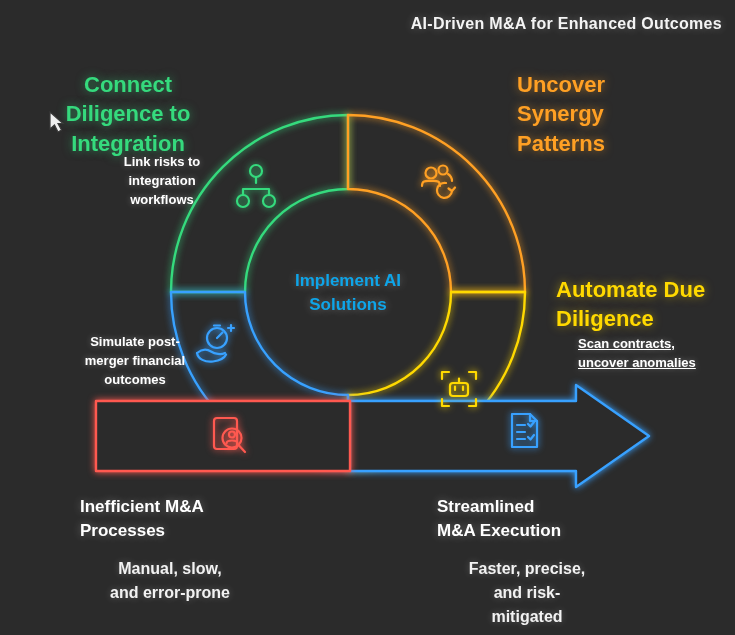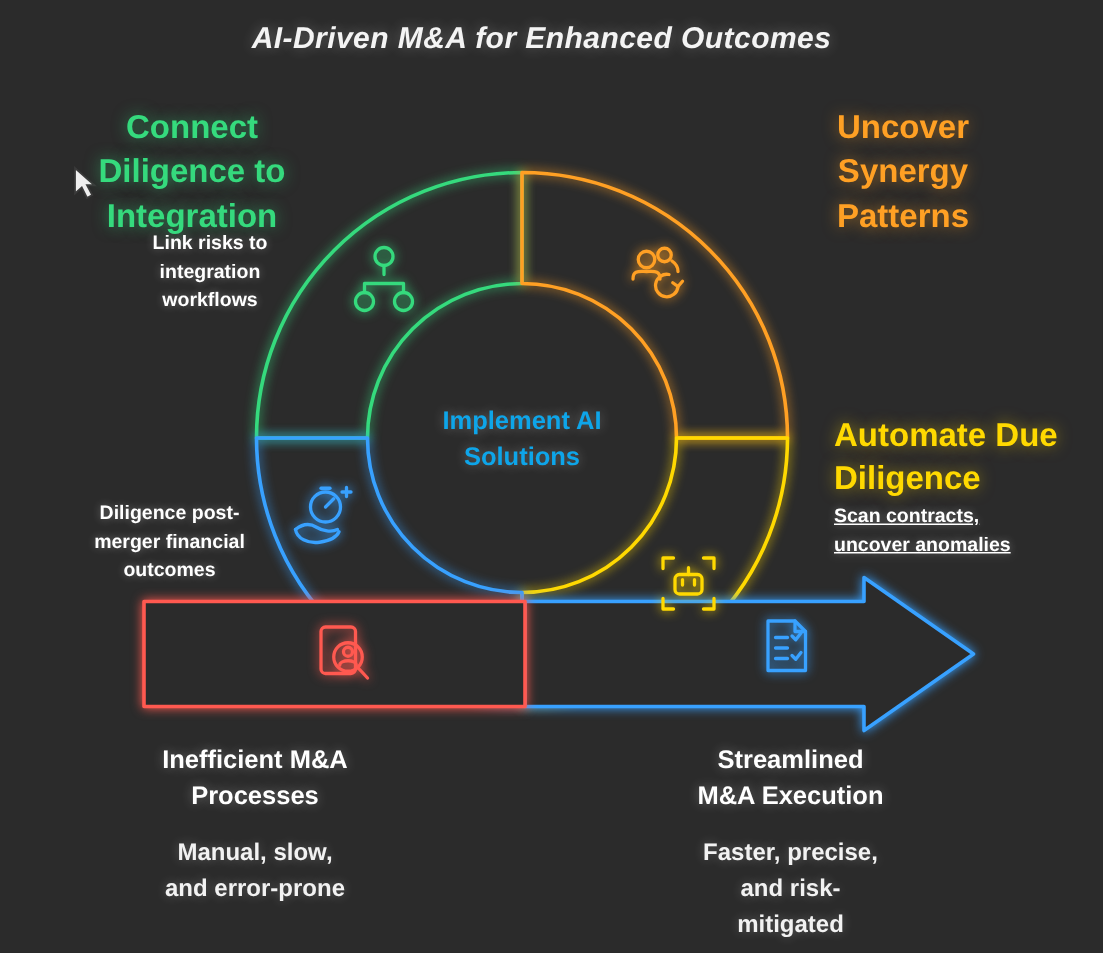--- a/index.html
+++ b/index.html
@@ -2,38 +2,38 @@
 <html><head>
 <meta charset="utf-8">
 <style>
   * { margin:0; padding:0; box-sizing:border-box; }
   html,body { background:#2a2a2a; }
   body { font-family:"Liberation Sans", sans-serif; }
   .stage { position:relative; width:735px; height:635px; background:#2b2b2b; overflow:hidden; }
   svg.art { position:absolute; left:0; top:0; }
 
   .abs { position:absolute; white-space:pre-line; }
-  .page-title { left:0; top:15px; width:722px; text-align:center; font-size:20px; font-weight:bold;
-    color:#f4f4f4; letter-spacing:.3px; text-shadow:0 0 9px rgba(255,255,255,.28);font-style:italic; }
+  .page-title { left:0; top:15px; width:722px; text-align:right; font-size:16px; font-weight:bold;
+    color:#f4f4f4; letter-spacing:.3px; text-shadow:0 0 9px rgba(255,255,255,.28); }
 
   .sec-title { font-size:22px; font-weight:bold; line-height:1.33; }
   .sec-desc  { font-size:13px; font-weight:bold; line-height:1.46; color:#ffffff;
-    text-shadow:0 0 6px rgba(255,255,255,.32); }
+    text-shadow:0 0 6px rgba(255,255,255,.32);margin-left:22px; }
   .tc { text-align:center; } .tl { text-align:left; }
 
   .c-green  { color:#35da7d; } .t-green  { text-shadow:0 0 10px rgba(53,218,125,.55); }
   .c-orange { color:#ffa024; } .t-orange { text-shadow:0 0 10px rgba(255,160,36,.55); }
   .c-blue   { color:#38a1ff; } .t-blue   { text-shadow:0 0 10px rgba(56,161,255,.55); }
   .c-yellow { color:#ffd900; } .t-yellow { text-shadow:0 0 10px rgba(255,217,0,.5); }
   .c-red    { color:#ff5950; }
 
   .center-label { left:258px; top:269px; width:180px; text-align:center; font-size:17px;
     font-weight:bold; color:#0ea5e9; line-height:1.4; text-shadow:0 0 8px rgba(255,255,255,.3); }
 
-  .big-label { font-size:17px; font-weight:bold; color:#ffffff; text-align:center; line-height:1.42;
+  .big-label { font-size:17px; font-weight:bold; color:#ffffff; line-height:1.42;
     text-shadow:0 0 8px rgba(255,255,255,.3); }
   .big-desc  { font-size:16px; font-weight:bold; color:#f2f2f2; text-align:center; line-height:1.5;
     text-shadow:0 0 7px rgba(255,255,255,.25); }
 
   .seg, .icon { fill:none; stroke:currentColor; stroke-width:2.4; stroke-linecap:round; stroke-linejoin:round; }
   .band { fill:#2b2b2b; stroke:currentColor; stroke-width:2.4; stroke-linejoin:round; }
   .icon { stroke-width:2.2; }
   .glow { filter:drop-shadow(0 0 3.5px currentColor); }
 </style>
 </head>
@@ -111,25 +111,25 @@
 
   <div class="abs page-title">AI-Driven M&amp;A for Enhanced Outcomes</div>
 
   <div class="abs sec-title tc c-green t-green" style="left:48px; top:70px; width:160px;">Connect
 Diligence to
 Integration</div>
   <div class="abs sec-desc tc" style="left:60px; top:153px; width:160px;">Link risks to
 integration
 workflows</div>
 
-  <div class="abs sec-title tl c-orange t-orange" style="left:517px; top:70px; width:170px;text-align:center;">Uncover
+  <div class="abs sec-title tl c-orange t-orange" style="left:517px; top:70px; width:170px;">Uncover
 Synergy
 Patterns</div>
 
-  <div class="abs sec-desc tc" style="left:33px; top:333px; width:160px;">Diligence post-
+  <div class="abs sec-desc tc" style="left:33px; top:333px; width:160px;">Simulate post-
 merger financial
 outcomes</div>
 
   <div class="abs sec-title tl c-yellow t-yellow" style="left:556px; top:275px; width:170px;">Automate Due
 Diligence</div>
   <div class="abs sec-desc tl" style="left:556px; top:335px; width:170px;text-decoration:underline;">Scan contracts,
 uncover anomalies</div>
 
   <div class="abs center-label">Implement AI
 Solutions</div>

